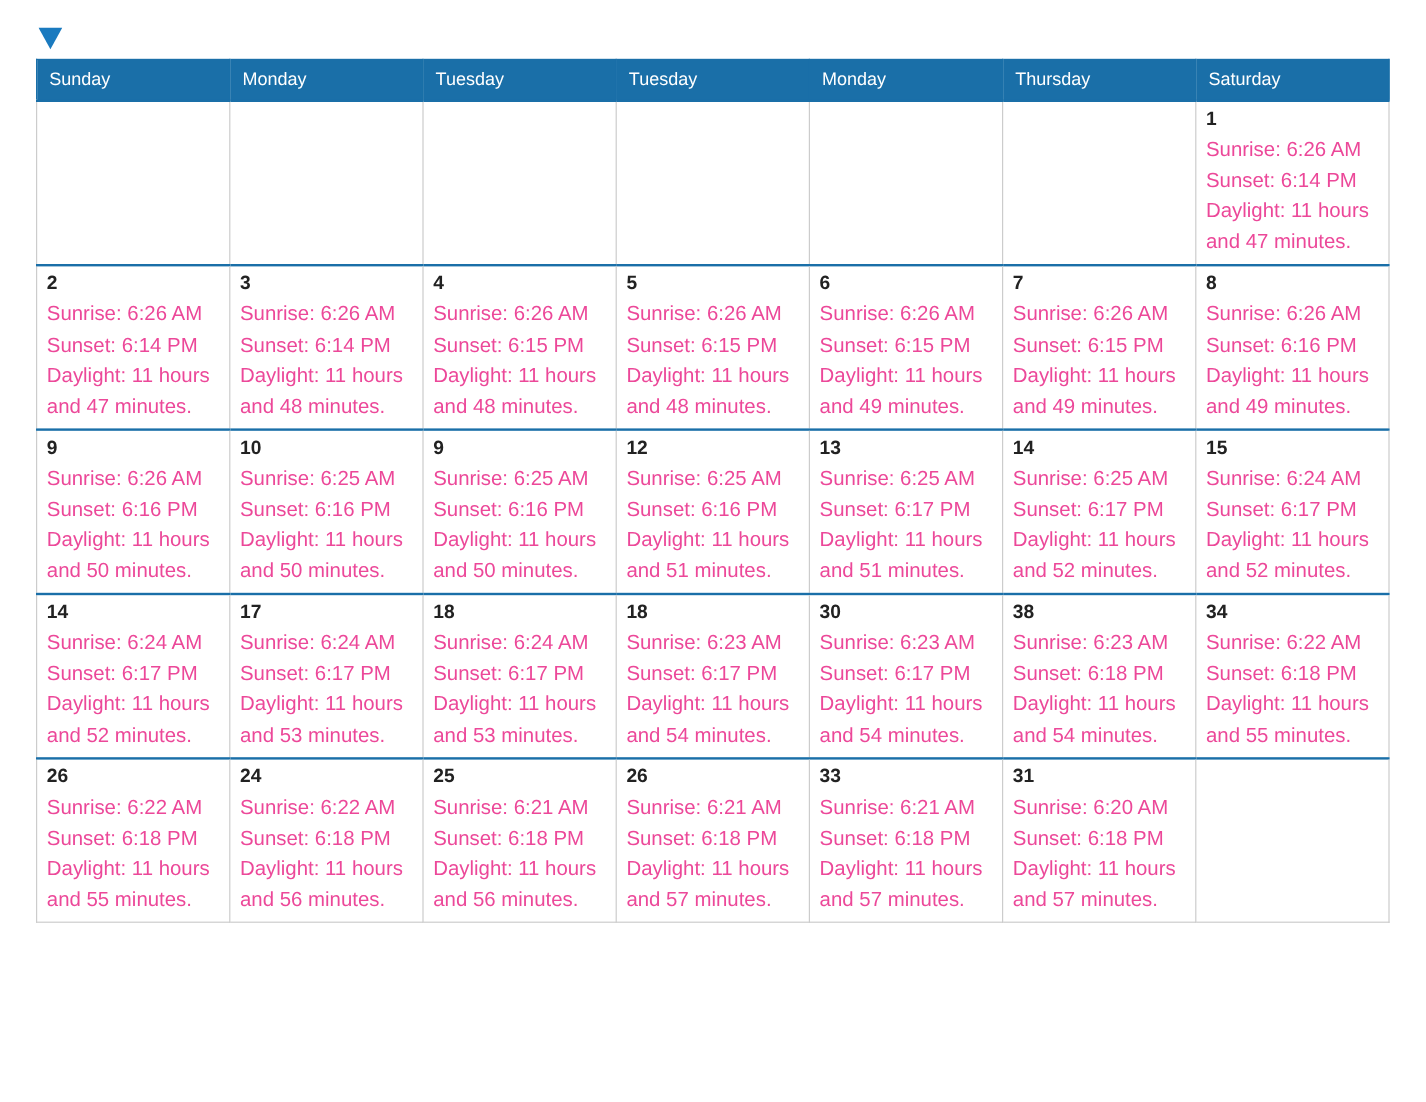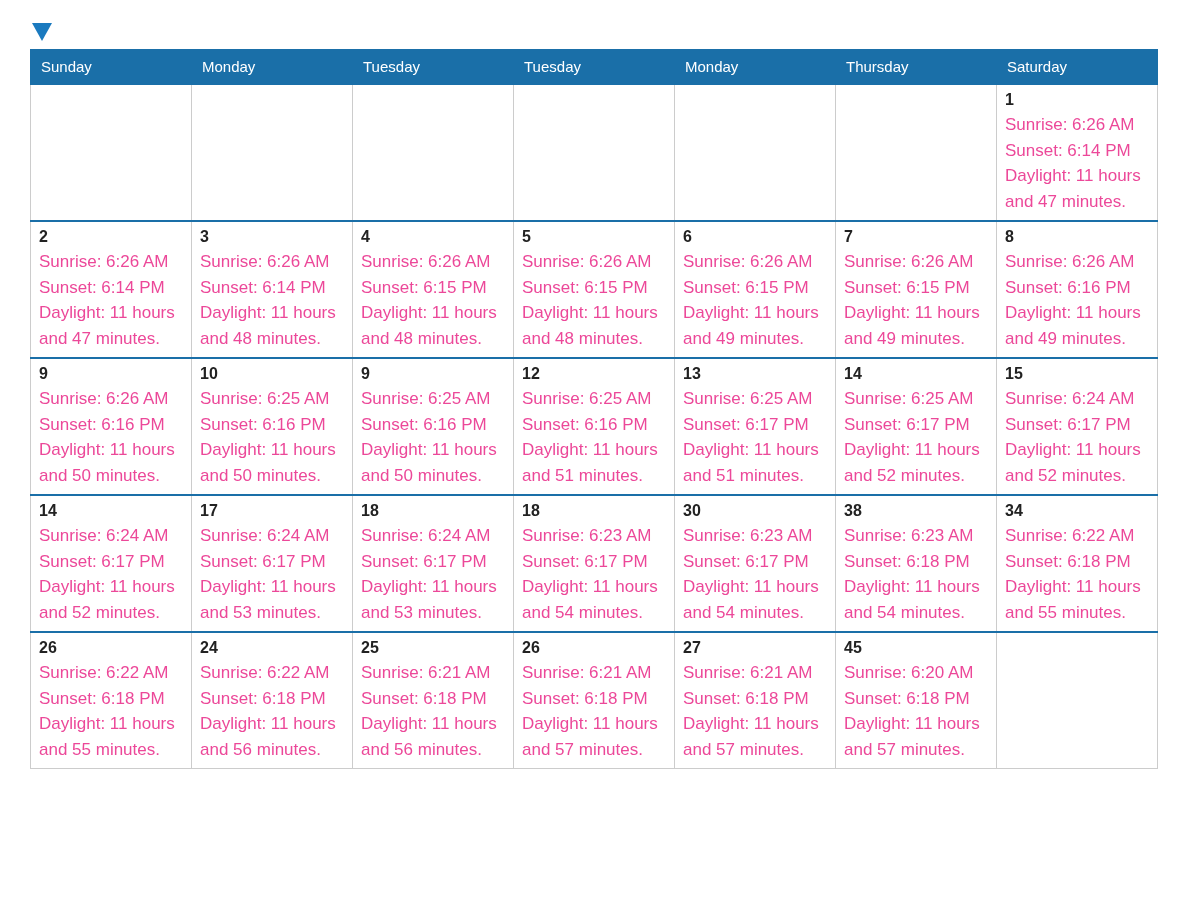--- a/index.html
+++ b/index.html
@@ -236,23 +236,23 @@
         </td>
         <td>
           <span class="day-number">25</span>
           <div class="day-info">Sunrise: 6:21 AM<br>Sunset: 6:18 PM<br>Daylight: 11 hours<br>and 56 minutes.</div>
         </td>
         <td>
           <span class="day-number">26</span>
           <div class="day-info">Sunrise: 6:21 AM<br>Sunset: 6:18 PM<br>Daylight: 11 hours<br>and 57 minutes.</div>
         </td>
         <td>
-          <span class="day-number">27</span>
+          <span class="day-number">33</span>
           <div class="day-info">Sunrise: 6:21 AM<br>Sunset: 6:18 PM<br>Daylight: 11 hours<br>and 57 minutes.</div>
         </td>
         <td>
-          <span class="day-number">45</span>
+          <span class="day-number">31</span>
           <div class="day-info">Sunrise: 6:20 AM<br>Sunset: 6:18 PM<br>Daylight: 11 hours<br>and 57 minutes.</div>
         </td>
         <td class="empty-cell"></td>
       </tr>
     </tbody>
 </table>
 
 </body></html>

